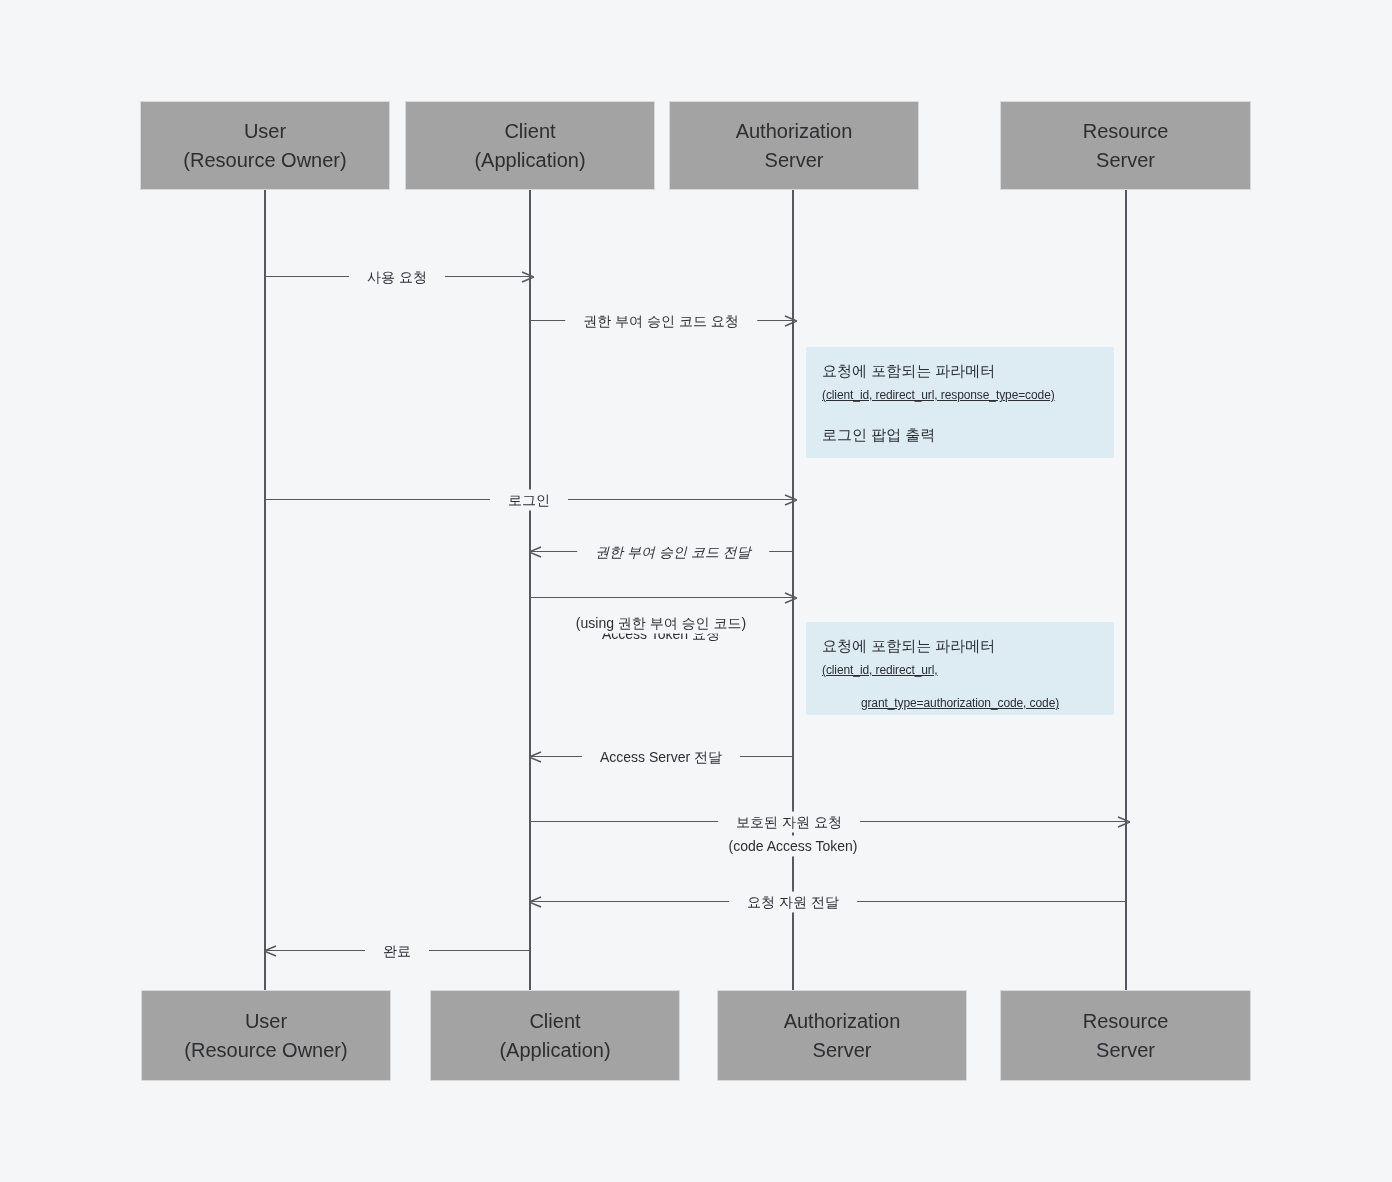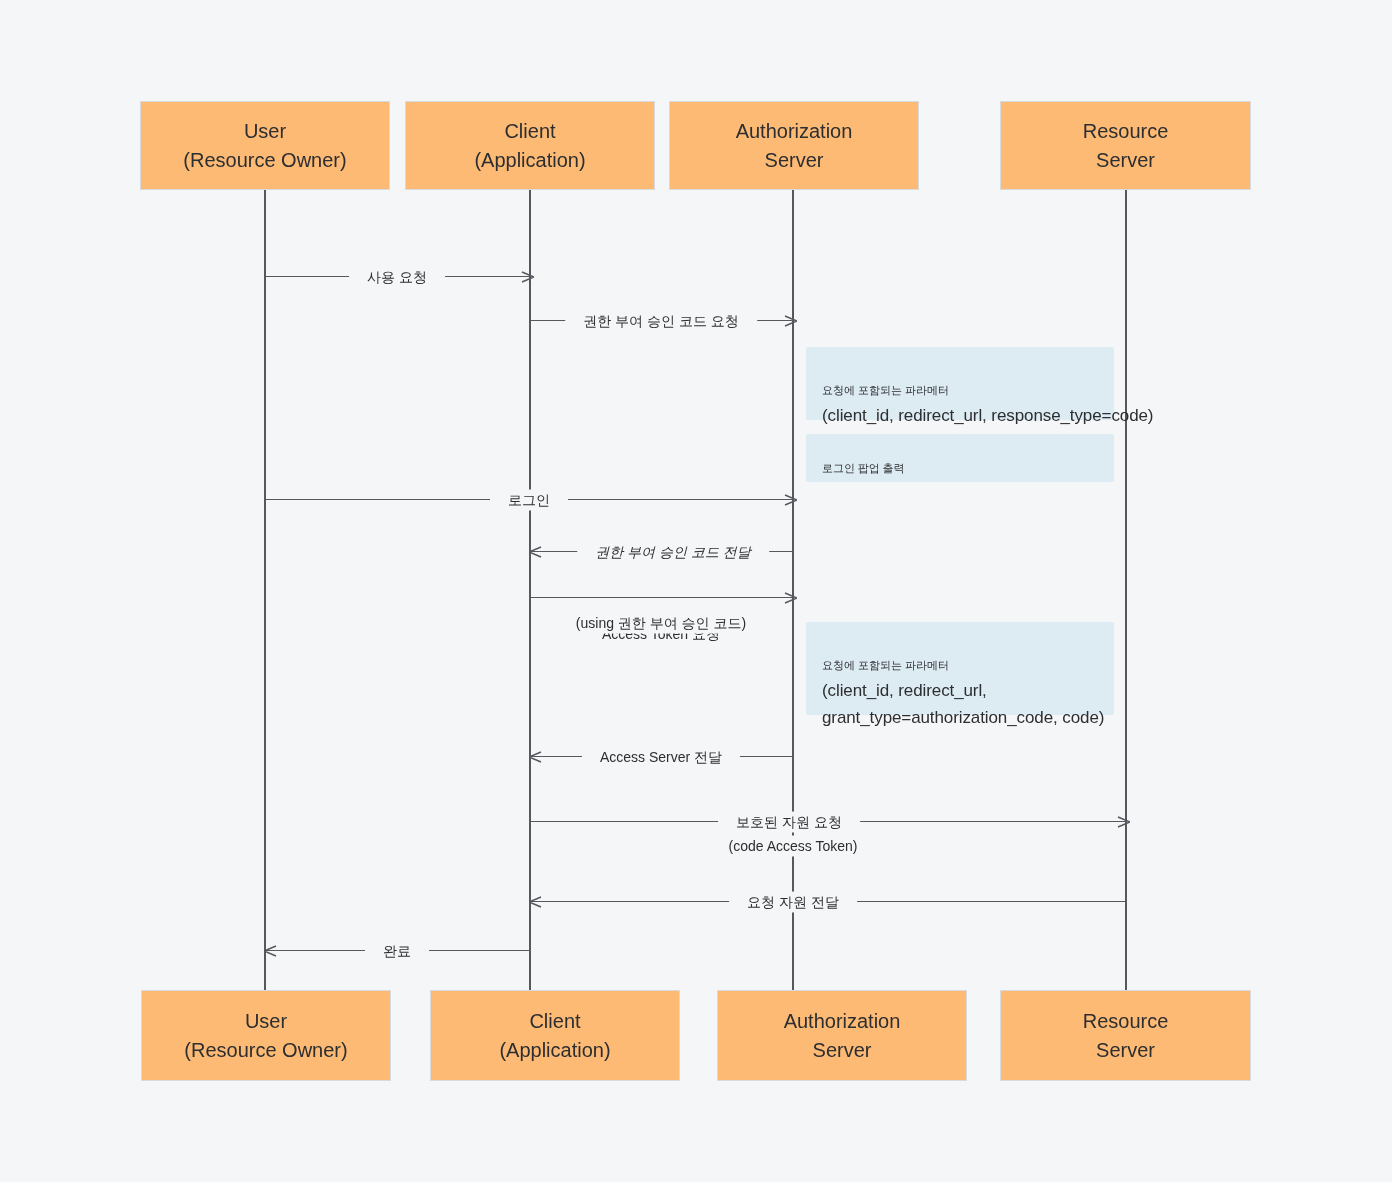--- a/index.html
+++ b/index.html
@@ -9,41 +9,41 @@
     --line:#55585c;
     --text:#2c2e31;
   }
   html,body{margin:0;padding:0;background:var(--bg);}
   .canvas{
     position:relative;width:1392px;height:1182px;background:var(--bg);
     font-family:"Liberation Sans","DejaVu Sans",sans-serif;color:var(--text);
     overflow:hidden;
   }
   .actor{
-    position:absolute;background:#fdba74;border:1px solid var(--border);
+    position:absolute;background:#a3a3a3;border:1px solid var(--border);
     box-sizing:border-box;display:flex;flex-direction:column;align-items:center;
     justify-content:center;text-align:center;font-size:20px;line-height:29px;
     color:var(--text);
   }
   .lifeline{position:absolute;width:1.5px;background:var(--line);}
   .mline{position:absolute;height:0;border-top:1.5px solid var(--line);}
   .mlabel{
     position:absolute;transform:translate(-50%,-50%);background:var(--bg);
     padding:1px 18px;font-size:14px;line-height:19px;white-space:nowrap;
     color:var(--text);
   }
   .chev{position:absolute;display:block;}
   .note{
     position:absolute;left:806px;width:308px;background:var(--note);
     border-radius:2px;box-sizing:border-box;padding:14px 16px 0 16px;
   }
   .note.center{display:flex;align-items:center;padding:0 16px;}
-  .note-title{font-size:11px;line-height:19px;white-space:nowrap;margin-top:20px;}
-  .note-code{font-size:17px;line-height:21px;letter-spacing:-0.1px;white-space:nowrap;margin-top:5px;}
-  .note-code + .note-code{margin-top:6px;}
+  .note-title{font-size:15px;line-height:19px;white-space:nowrap;}
+  .note-code{font-size:12px;line-height:21px;letter-spacing:-0.1px;white-space:nowrap;margin-top:5px;text-decoration:underline;}
+  .note-code + .note-code{margin-top:12px;text-align:center;}
 </style>
 </head>
 <body>
 
 <div class="canvas">
 
   <div class="lifeline" style="left:264px;top:190px;height:800px;"></div>
   <div class="lifeline" style="left:529px;top:190px;height:800px;"></div>
   <div class="lifeline" style="left:792px;top:190px;height:800px;"></div>
   <div class="lifeline" style="left:1125px;top:190px;height:800px;"></div>
@@ -55,21 +55,21 @@
   <div class="mline" style="left:530px;top:597px;width:263px;"></div>
   <div class="mline" style="left:530px;top:756px;width:263px;"></div>
   <div class="mline" style="left:530px;top:821px;width:596px;"></div>
   <div class="mline" style="left:530px;top:901px;width:596px;"></div>
   <div class="mline" style="left:265px;top:950px;width:265px;"></div>
 
   <div class="note" style="top:347px;height:73px;">
     <div class="note-title">요청에 포함되는 파라메터</div>
     <div class="note-code">(client_id, redirect_url, response_type=code)</div>
   </div>
-  <div class="note center" style="top:434px;height:48px;font-family:Liberation Serif, serif;">
+  <div class="note center" style="top:410px;height:48px;">
     <div class="note-title">로그인 팝업 출력</div>
   </div>
   <div class="note" style="top:622px;height:93px;">
     <div class="note-title">요청에 포함되는 파라메터</div>
     <div class="note-code">(client_id, redirect_url,</div>
     <div class="note-code">grant_type=authorization_code, code)</div>
   </div>
 
   <div class="mlabel" style="left:397px;top:277px;">사용 요청</div>
   <div class="mlabel" style="left:661px;top:321px;">권한 부여 승인 코드 요청</div>

